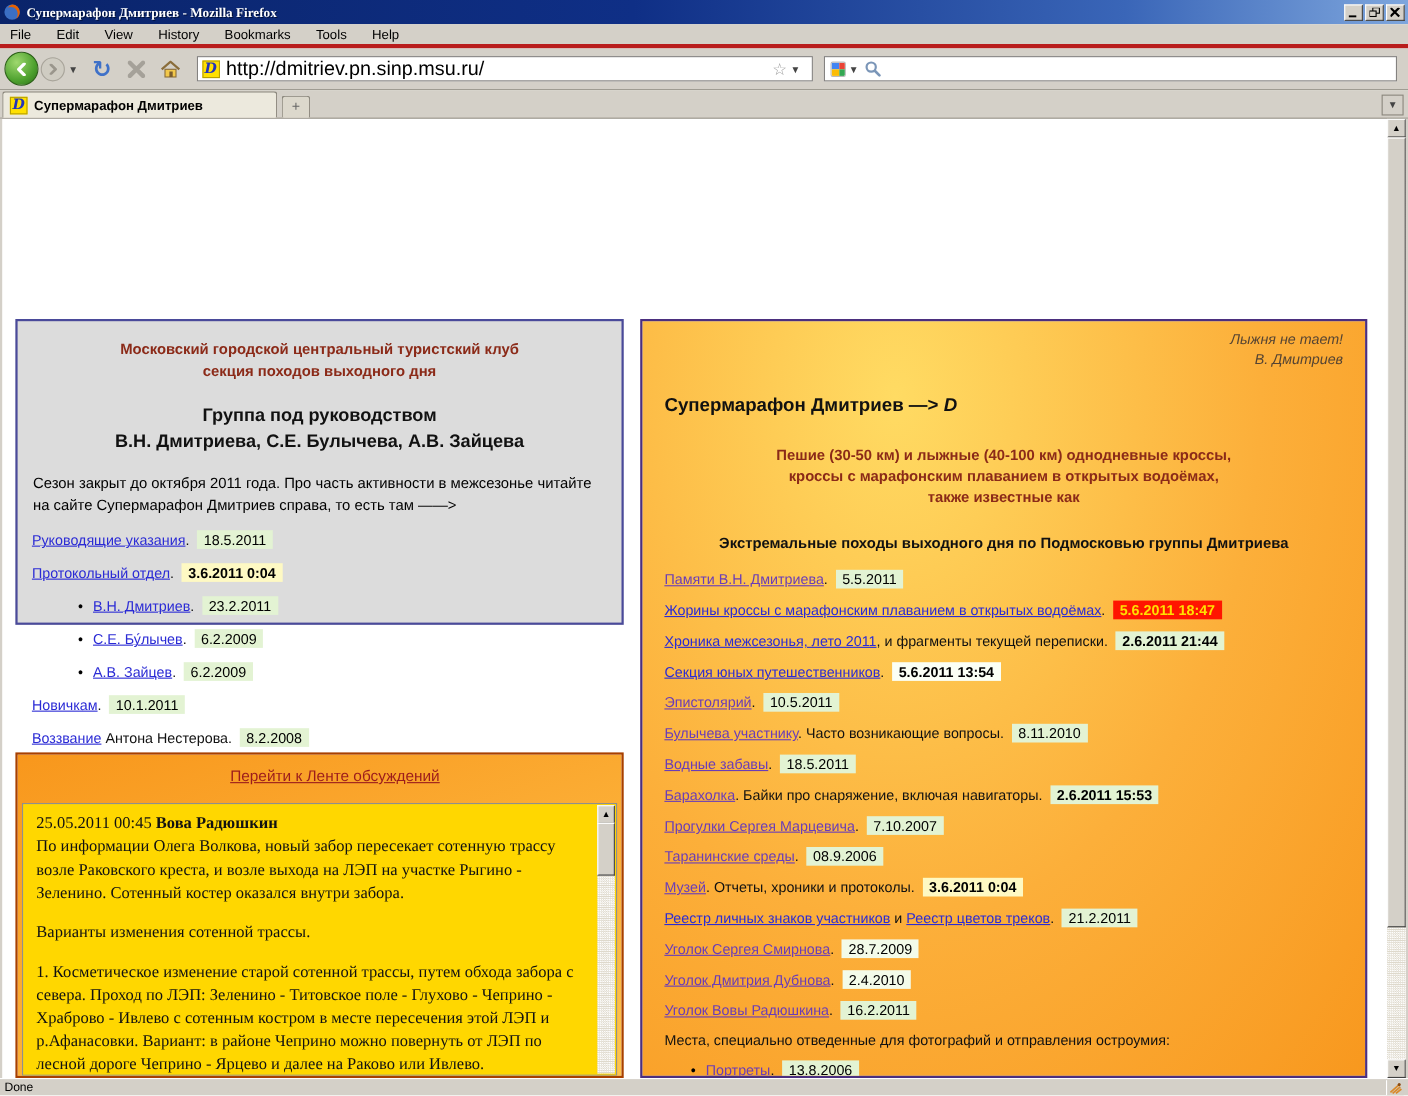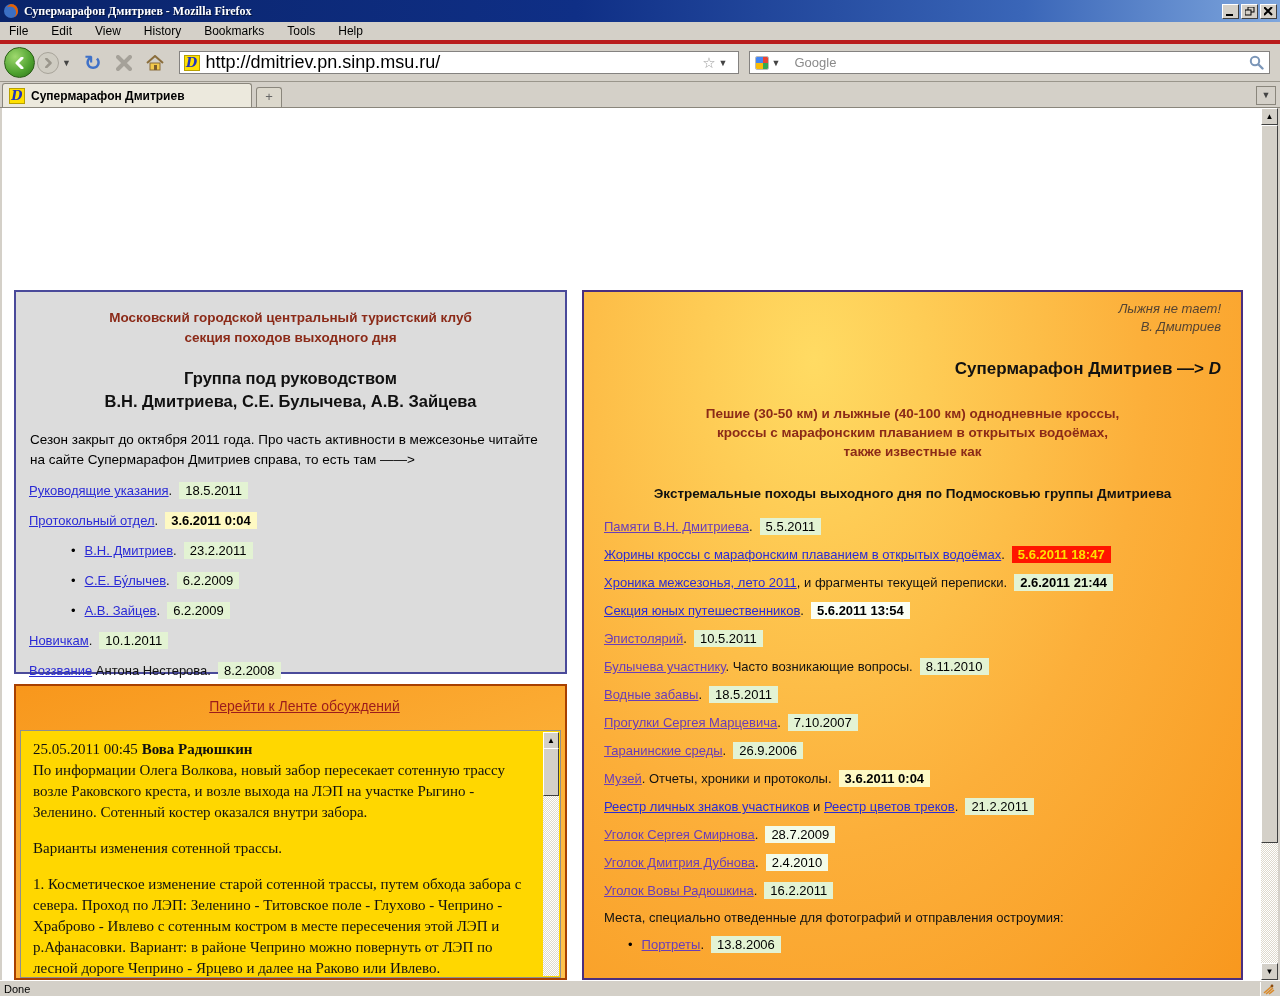--- a/index.html
+++ b/index.html
@@ -45,21 +45,21 @@
 
   
   .vscroll { position:absolute; top:0; right:0; width:17px; height:100%; 
     background-image:repeating-conic-gradient(#fff 0% 25%, #ded9cc 0% 50%); background-size:2px 2px; }
   .sbtn { position:absolute; left:0; width:17px; height:17px; background:#d4d0c8; border:1px solid; border-color:#fff #404040 #404040 #fff;
     font-size:8px; color:#000; text-align:center; line-height:15px; }
   .sb-up { top:0; } .sb-down { bottom:0; }
   .sthumb { position:absolute; left:0; top:17px; width:17px; height:718px; background:#d4d0c8; border:1px solid; border-color:#fff #404040 #404040 #fff; }
 
   
-  .panel-club { position:absolute; left:12px; top:182px; width:553px; height:384px;
+  .panel-club { position:absolute; left:12px; top:182px; width:553px; height:278px;
     background:#dcdcdc; border:2px solid #4a4a9a; padding:10px 13px; }
   .club-heading { color:#8b2a18; font-weight:bold; font-size:13.5px; text-align:center; line-height:1.45; margin-top:6px; }
   .group-heading { font-weight:bold; font-size:16.5px; text-align:center; line-height:1.4; margin-top:20px; color:#111; }
   .season { font-size:13.5px; line-height:1.45; margin:17px 1px 4px; }
   .lrow { font-size:13px; margin:13px 0; }
   .lrow.bullet { margin-left:42px; }
   .lrow.bullet::before { content:"•"; margin-right:9px; }
   a.lnk { text-decoration:underline; color:#2b2bd5; }
   a.lnk[data-visited="true"] { color:#6a3db8; }
   .aft { color:#111; }
@@ -83,21 +83,21 @@
     background-image:repeating-conic-gradient(#fff 0% 25%, #ded9cc 0% 50%); background-size:2px 2px; }
   .fscroll .sbtn, .fscroll .sthumb { width:16px; }
   .fscroll .fthumb { position:absolute; top:16px; left:0; width:16px; height:48px; background:#d4d0c8;
     border:1px solid; border-color:#fff #404040 #404040 #fff; }
 
   
   .panel-main { position:absolute; left:580px; top:182px; width:661px; height:690px;
     background:radial-gradient(ellipse at 35% 10%, #ffdb63 0%, #fcaf3a 55%, #f8981e 100%);
     border:2px solid #4b2f7f; padding:8px 20px; overflow:hidden; }
   .motto { text-align:right; font-style:italic; font-size:13px; color:#554433; line-height:1.4; }
-  .main-title { text-align:right; font-weight:bold; font-size:17px; margin-top:23px; color:#111; }
+  .main-title { text-align:left; font-weight:bold; font-size:17px; margin-top:23px; color:#111; }
   .main-title em { font-style:italic; }
   .subtitle { text-align:center; font-weight:bold; font-size:13.5px; color:#8b2a18; margin-top:26px; line-height:1.4; }
   .tagline { text-align:center; font-weight:bold; font-size:13.5px; margin-top:24px; color:#111; }
   .mainrows { margin-top:17px; }
   .mainrows .lrow { margin:11px 0; }
   .photos-label { font-size:13px; margin:11px 0; color:#111; }
   .prow { margin:10px 0 10px 24px; font-size:13px; }
   .prow::before { content:"•"; margin-right:9px; }
 
   
@@ -176,21 +176,20 @@
     <span class="navcaret">▼</span>
   </div>
   <div class="searchbar">
     <span class="gico">
         <i style="background:#4285f4"></i>
         <i style="background:#ea4335"></i>
         <i style="background:#fbbc05"></i>
         <i style="background:#34a853"></i>
       </span>
     <span class="navcaret">▼</span>
-    <span class="searchph">Google</span>
     <span style="display:flex">
       <svg width="15" height="15" viewBox="0 0 15 15">
           <circle cx="6" cy="6" r="4.2" fill="none" stroke="#7b96b8" stroke-width="2"></circle>
           <path d="M9.5 9.5 L13.5 13.5" stroke="#7b96b8" stroke-width="2.4" stroke-linecap="round"></path>
         </svg>
     </span>
   </div>
 </div>
 
 <div class="tabbar">
@@ -255,22 +254,23 @@
     <div class="tagline">Экстремальные походы выходного дня по Подмосковью группы Дмитриева</div>
 
     <div class="mainrows">
       <div class="lrow"><a class="lnk" data-visited="true">Памяти В.Н. Дмитриева</a><span class="aft ah">.</span><span class="badge ah" data-variant="pale">5.5.2011</span></div>
       <div class="lrow"><a class="lnk" data-visited="false">Жорины кроссы с марафонским плаванием в открытых водоёмах</a><span class="aft ah">.</span><span class="badge ah" data-variant="red-bold">5.6.2011 18:47</span></div>
       <div class="lrow"><a class="lnk" data-visited="false">Хроника межсезонья, лето 2011</a><span class="aft ah">, и фрагменты текущей переписки.</span><span class="badge ah" data-variant="pale-bold">2.6.2011 21:44</span></div>
       <div class="lrow"><a class="lnk" data-visited="false">Секция юных путешественников</a><span class="aft ah">.</span><span class="badge ah" data-variant="white-bold">5.6.2011 13:54</span></div>
       <div class="lrow"><a class="lnk" data-visited="true">Эпистолярий</a><span class="aft ah">.</span><span class="badge ah" data-variant="pale">10.5.2011</span></div>
       <div class="lrow"><a class="lnk" data-visited="true">Булычева участнику</a><span class="aft ah">. Часто возникающие вопросы.</span><span class="badge ah" data-variant="pale">8.11.2010</span></div>
       <div class="lrow"><a class="lnk" data-visited="true">Водные забавы</a><span class="aft ah">.</span><span class="badge ah" data-variant="pale">18.5.2011</span></div>
+      <div class="lrow"><a class="lnk" data-visited="true">Барахолка</a><span class="aft ah">. Байки про снаряжение, включая навигаторы.</span><span class="badge ah" data-variant="pale-bold">2.6.2011 15:53</span></div>
       <div class="lrow"><a class="lnk" data-visited="true">Прогулки Сергея Марцевича</a><span class="aft ah">.</span><span class="badge ah" data-variant="pale">7.10.2007</span></div>
-      <div class="lrow"><a class="lnk" data-visited="true">Таранинские среды</a><span class="aft ah">.</span><span class="badge ah" data-variant="pale">26.9.2006</span></div>
+      <div class="lrow"><a class="lnk" data-visited="true">Таранинские среды</a><span class="aft ah">.</span><span class="badge ah" data-variant="pale">08.9.2006</span></div>
       <div class="lrow"><a class="lnk" data-visited="true">Музей</a><span class="aft ah">. Отчеты, хроники и протоколы.</span><span class="badge ah" data-variant="green-bold">3.6.2011 0:04</span></div>
       <div class="lrow"><a class="lnk" data-visited="false">Реестр личных знаков участников</a><span class="aft ah"> и </span><a class="lnk ah">Реестр цветов треков</a><span class="aft ah">.</span><span class="badge ah" data-variant="pale">21.2.2011</span></div>
       <div class="lrow"><a class="lnk" data-visited="true">Уголок Сергея Смирнова</a><span class="aft ah">.</span><span class="badge ah" data-variant="white">28.7.2009</span></div>
       <div class="lrow"><a class="lnk" data-visited="true">Уголок Дмитрия Дубнова</a><span class="aft ah">.</span><span class="badge ah" data-variant="white">2.4.2010</span></div>
       <div class="lrow"><a class="lnk" data-visited="true">Уголок Вовы Радюшкина</a><span class="aft ah">.</span><span class="badge ah" data-variant="pale">16.2.2011</span></div>
     </div>
 
     <div class="photos-label">Места, специально отведенные для фотографий и отправления остроумия:</div>
     <div class="prow"><a class="lnk" data-visited="true">Портреты</a><span class="aft ah">.</span><span class="badge ah" data-variant="pale">13.8.2006</span></div>
 

